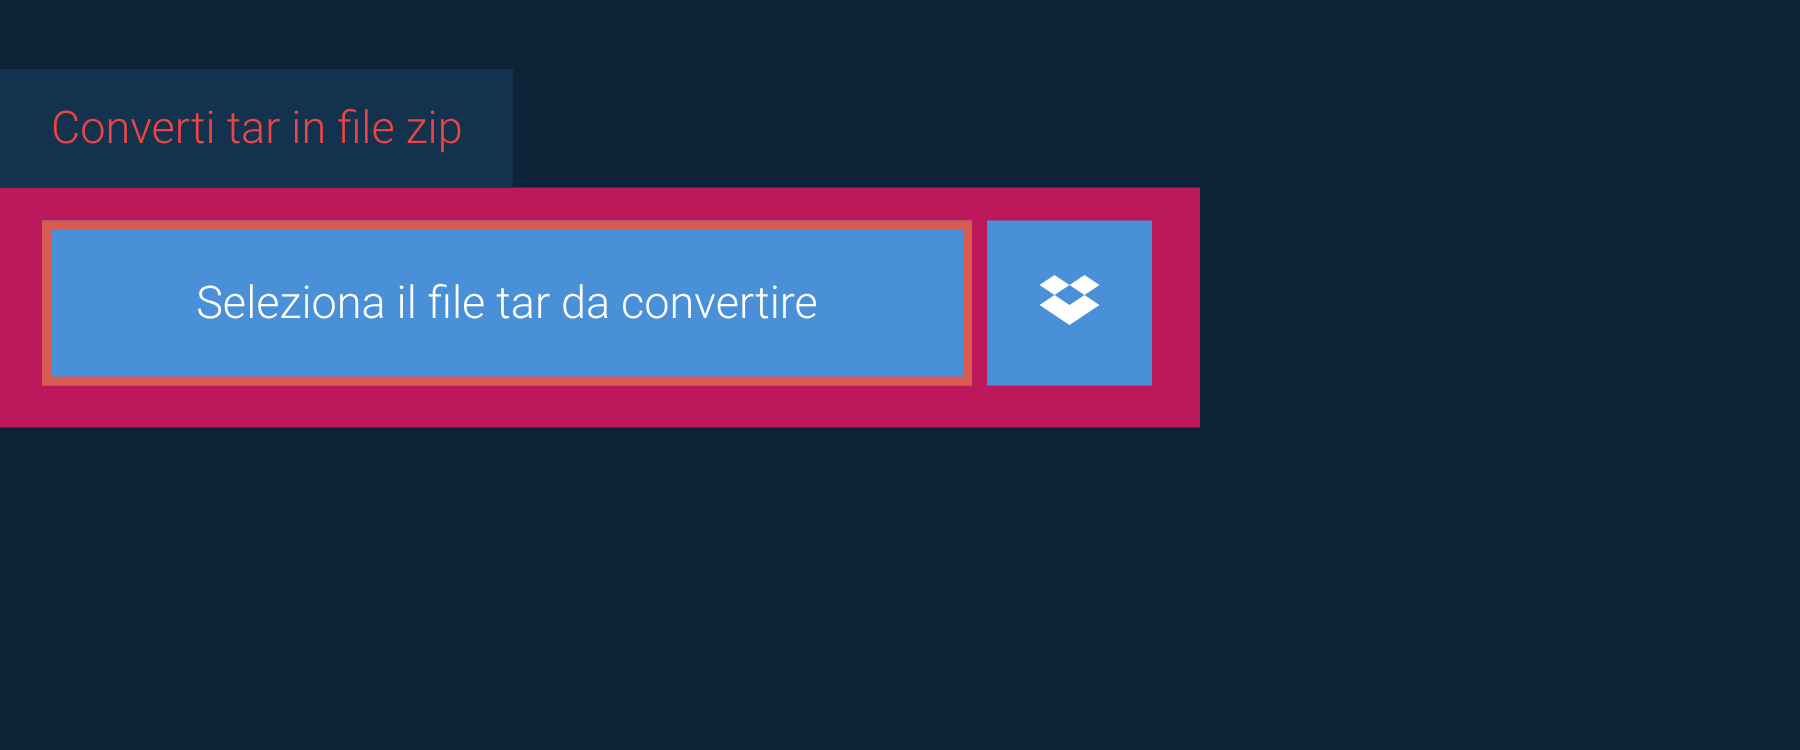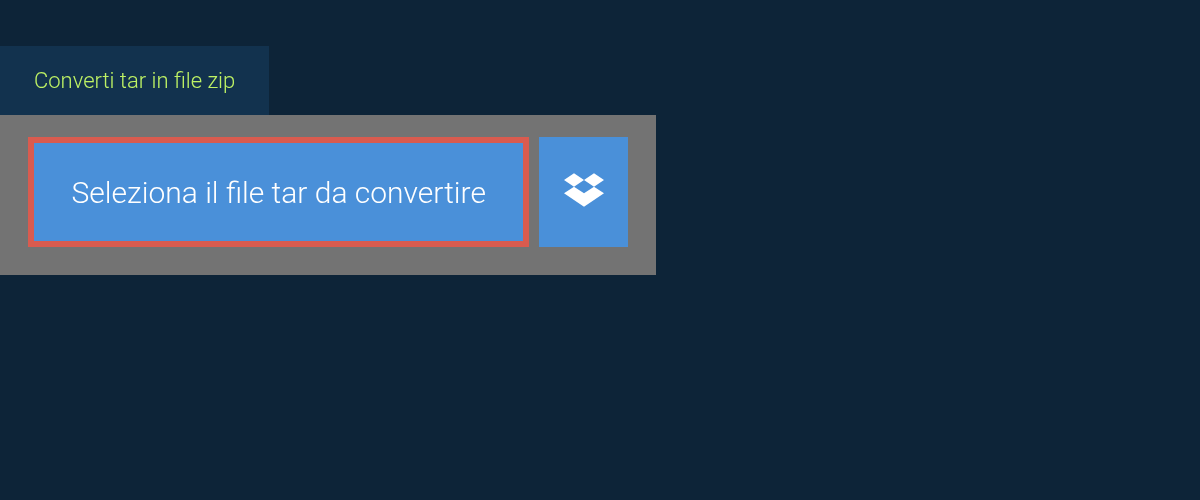--- a/index.html
+++ b/index.html
@@ -10,30 +10,30 @@
     body {
       width: 1200px;
       height: 500px;
       background: #0d2438;
       font-family: -apple-system, BlinkMacSystemFont, "Segoe UI", Roboto, Helvetica, Arial, sans-serif;
       overflow: hidden;
     }
     .tab {
       display: inline-block;
       background: #12324e;
-      color: #bef264;
-      font-size: 22px;
+      color: #ef4444;
+      font-size: 30px;
       font-weight: 300;
       padding: 22px 34px;
       margin-top: 46px;
     }
     .panel {
-      background: #737373;
+      background: #be185d;
       padding: 22px 28px 28px 28px;
-      width: 656px;
+      width: 800px;
     }
     .button-row {
       display: flex;
       gap: 10px;
     }
     .select-button {
       background: #4a90d9;
       border: 6px solid #d95b4f;
       color: #ffffff;
       font-size: 30px;

